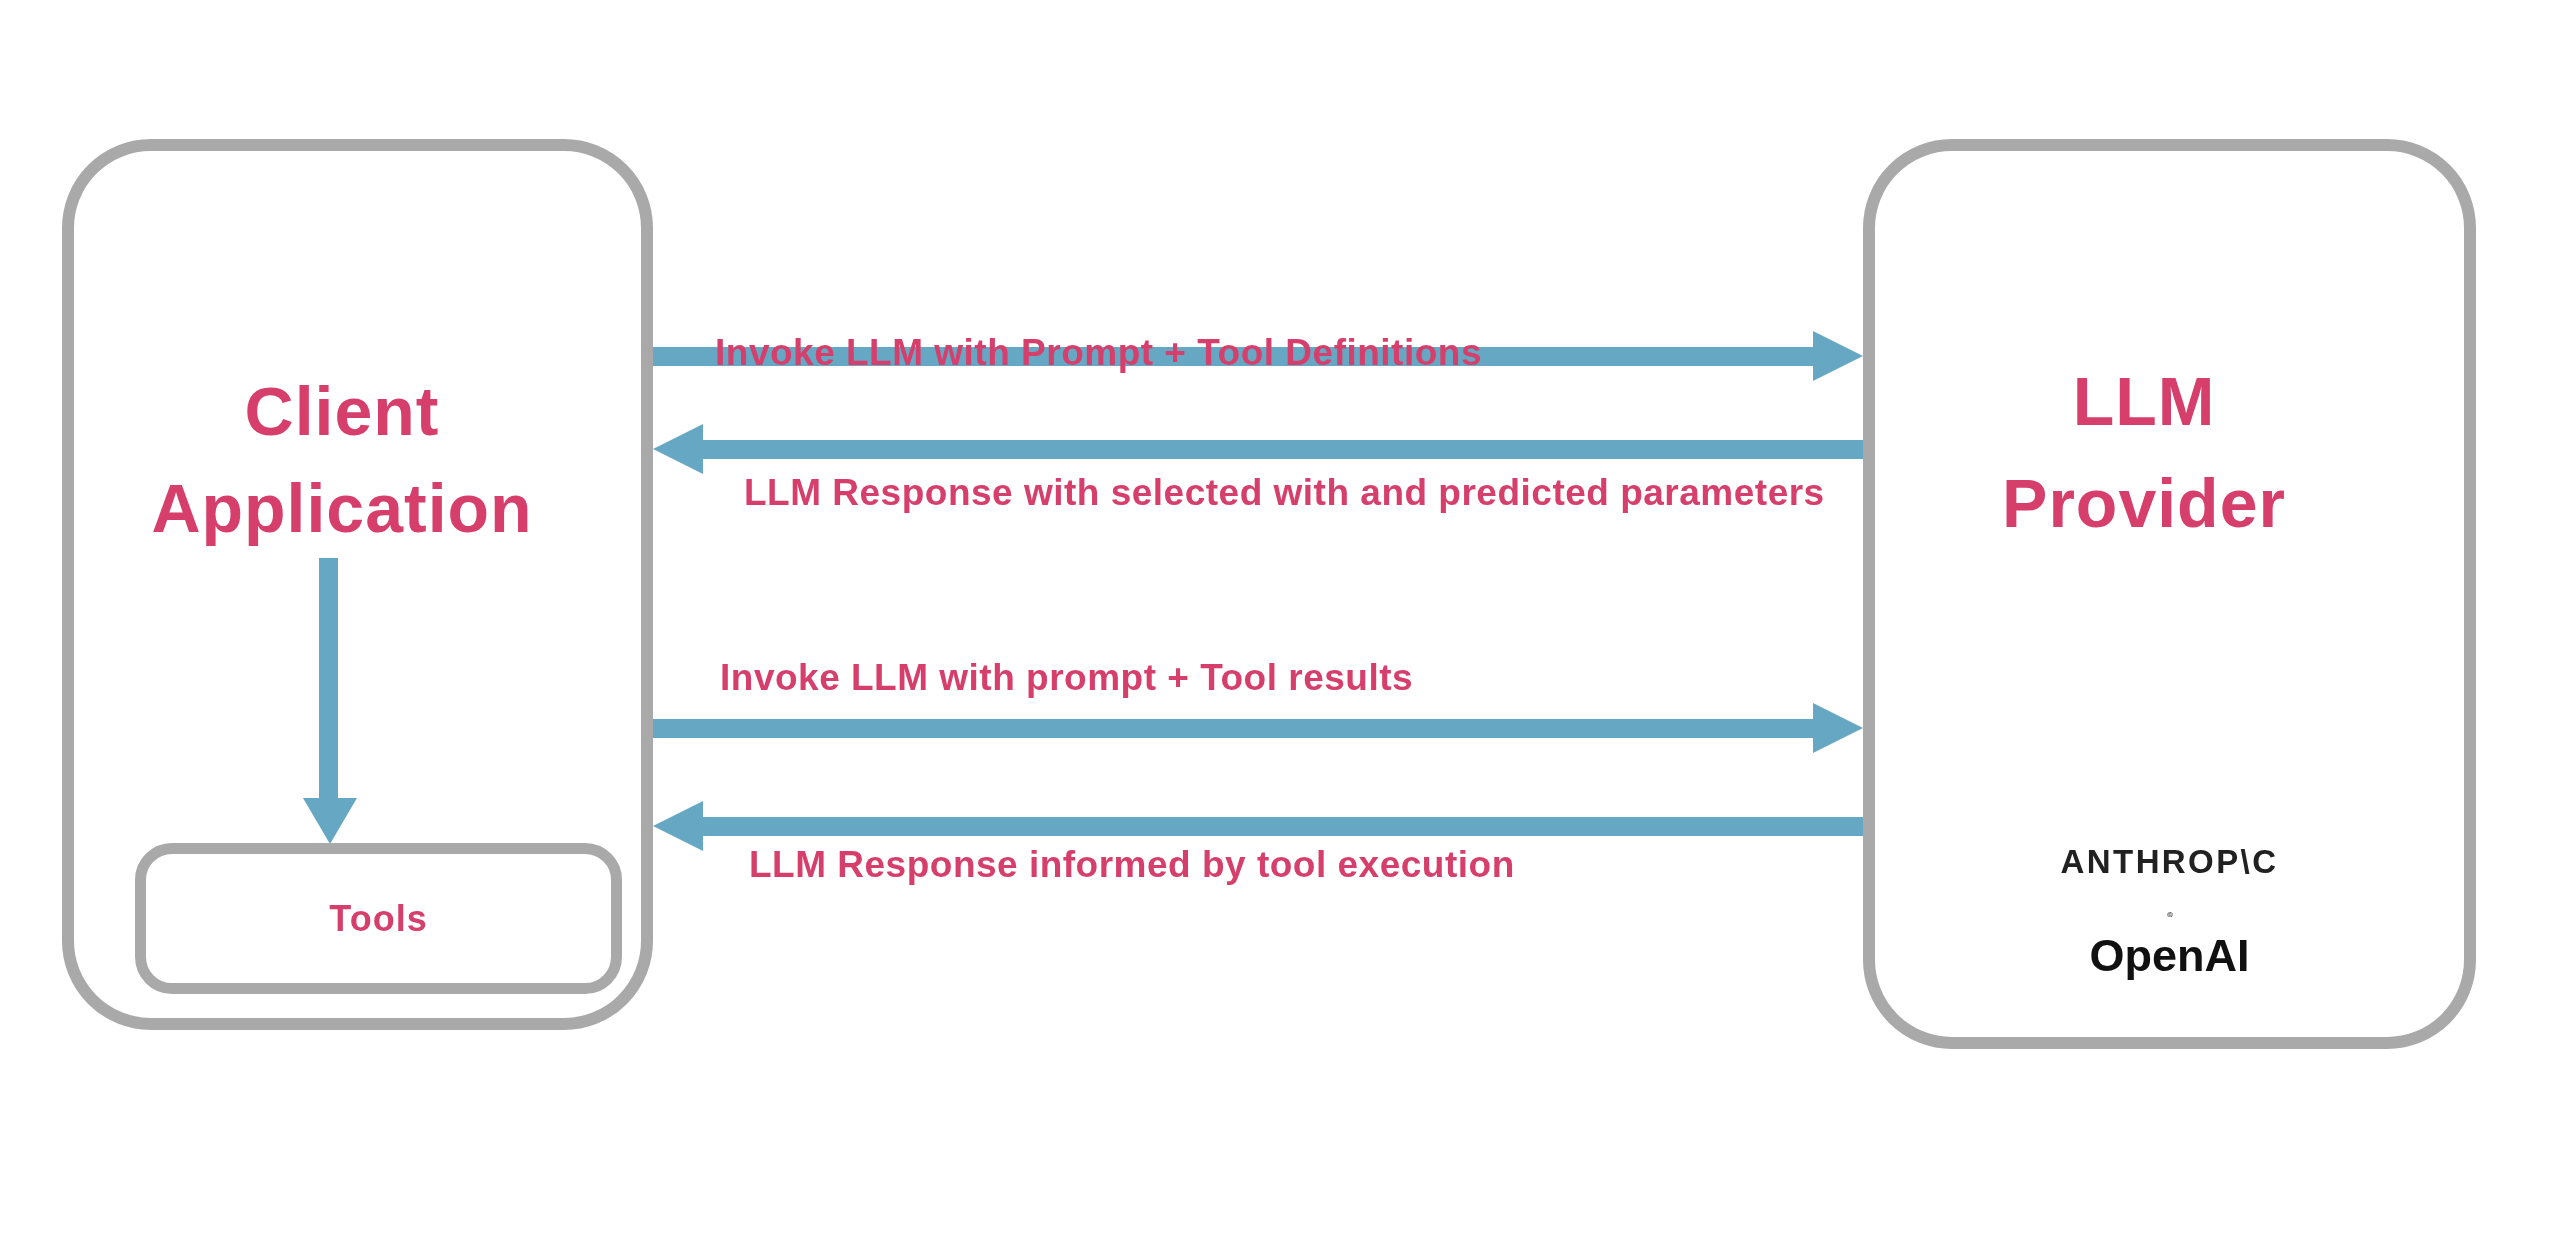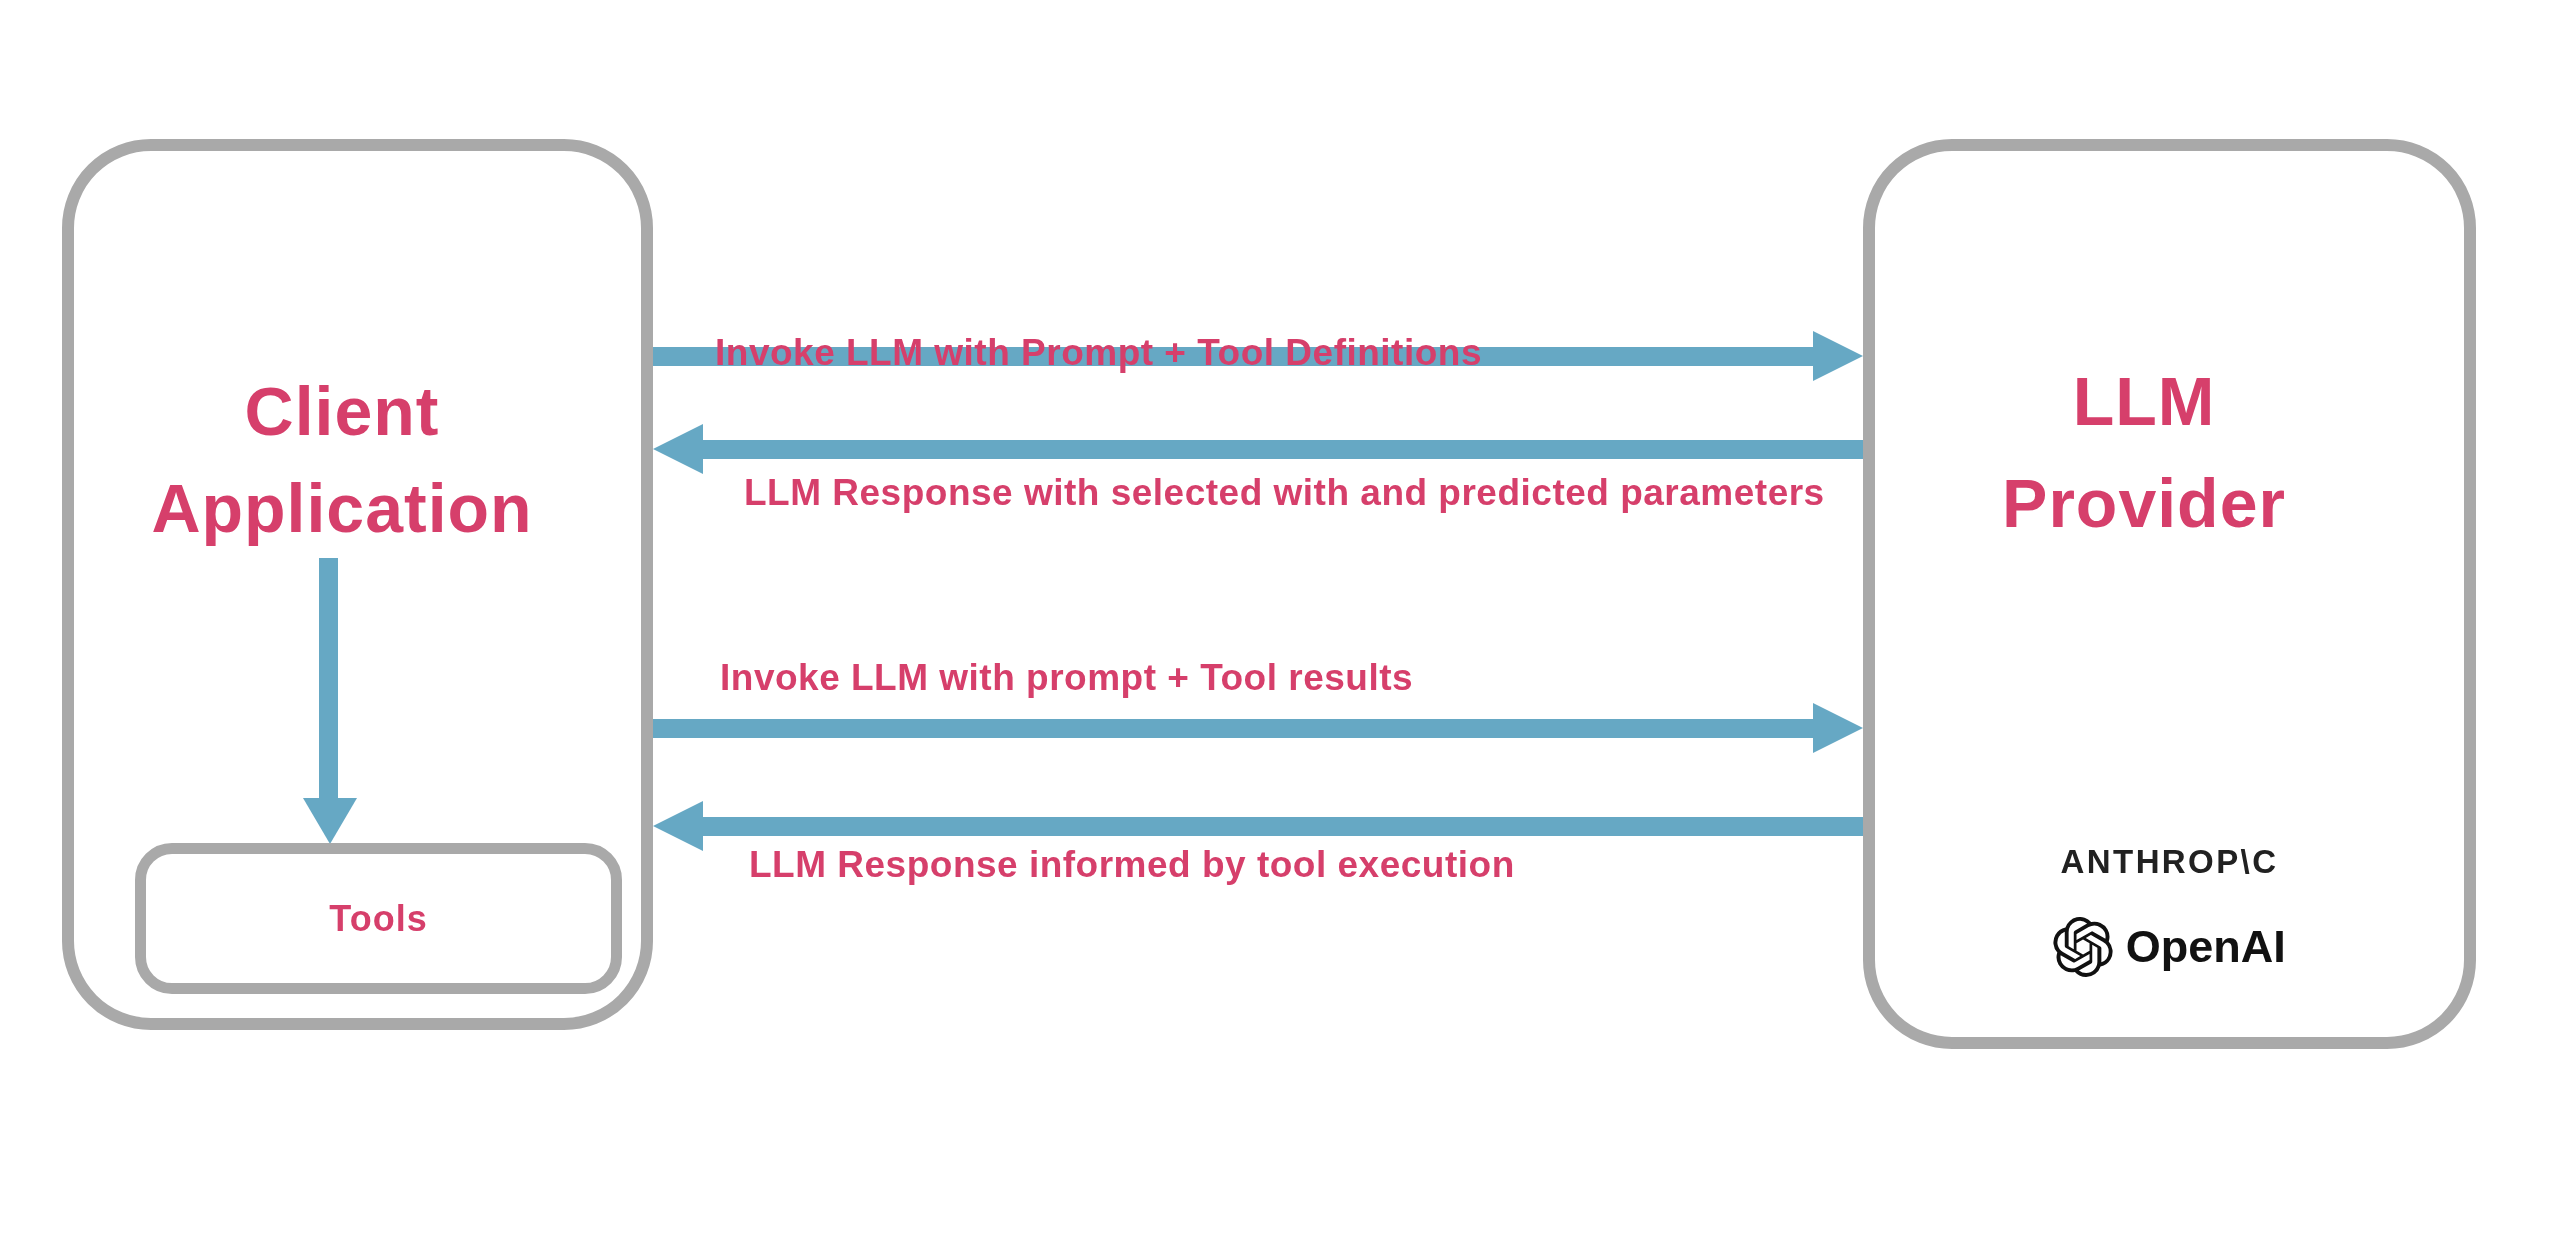--- a/index.html
+++ b/index.html
@@ -101,21 +101,21 @@
   .anthropic-logo {
     position: absolute;
     left: 1863px; top: 843px; width: 613px;
     text-align: center;
     font-size: 33px; font-weight: bold; color: var(--dark);
     letter-spacing: 2.4px;
   }
   .openai-logo {
     position: absolute;
     left: 1863px; top: 912px; width: 613px; height: 70px;
-    display: flex; align-items: center; justify-content: center; gap: 12.6px;
+    display: flex; align-items: center; justify-content: center; gap: 12.6px; flex-direction: column;
   }
   .openai-logo svg { width: 60px; height: 60px; display: block; }
   .openai-wordmark { font-size: 45px; font-weight: bold; color: #111; letter-spacing: 0px; }
 </style>
 </head>
 <body>
 
 <div class="stage">
 
   <div class="big-box box-client"></div>

